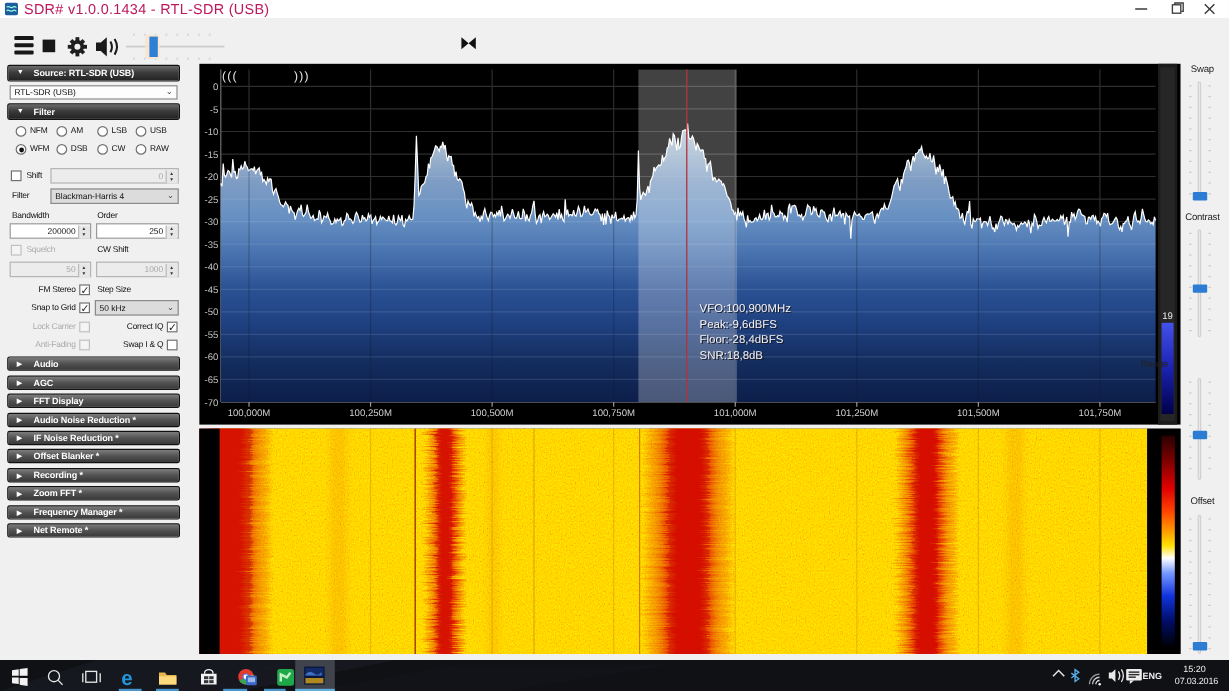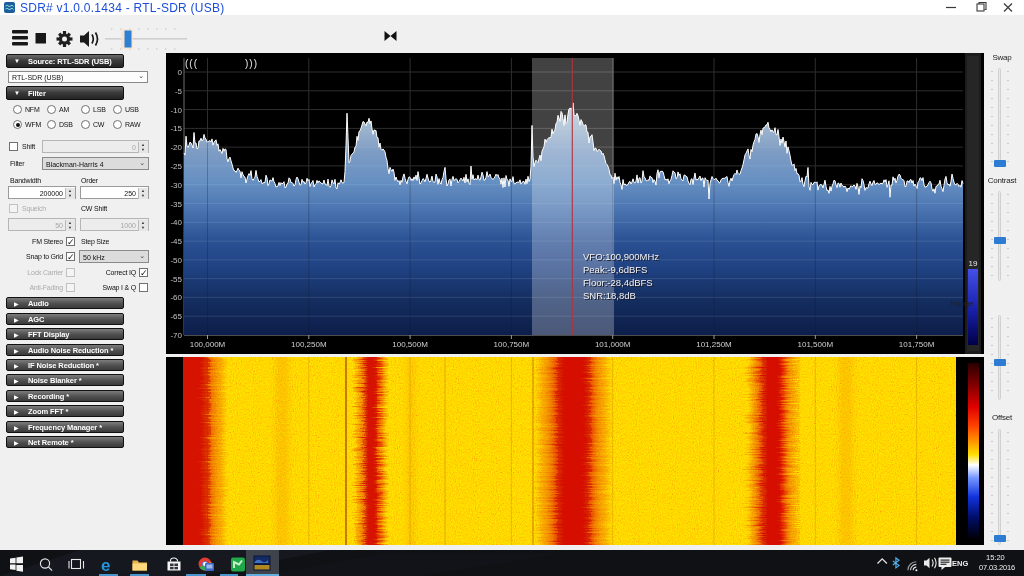--- a/index.html
+++ b/index.html
@@ -1,19 +1,19 @@
 <!DOCTYPE html>
 <html><head><meta charset="utf-8"><style>
 *{margin:0;padding:0;box-sizing:border-box}
 html,body{width:1024px;height:576px;overflow:hidden;font-family:"Liberation Sans",sans-serif;background:#f0f0f0}
 .abs{position:absolute}
 #titlebar{position:absolute;left:0;top:0;width:1024px;height:15px;background:#fff}
-#titletext{position:absolute;left:20px;top:1px;font-size:12px;color:#1d4ed8;letter-spacing:0.25px}
+#titletext{position:absolute;left:20px;top:1px;font-size:12px;color:#be185d;letter-spacing:0.25px}
 #toolbar{position:absolute;left:0;top:15px;width:1024px;height:38px;background:#f0f0f0}
-.hdr{position:absolute;left:6px;width:118px;color:#fff;border:1px solid #111;border-radius:2px;font-size:7.5px;overflow:hidden;white-space:nowrap;filter:blur(0.001px)}
+.hdr{position:absolute;left:6px;width:144px;color:#fff;border:1px solid #111;border-radius:2px;font-size:7.5px;overflow:hidden;white-space:nowrap;filter:blur(0.001px)}
 .hdr.x{height:14px;background:linear-gradient(#6c6c6c,#3c3c3c 45%,#232323)}
 .hdr.c{height:12px;background:linear-gradient(#7d7d7d,#525252 50%,#3a3a3a)}
 .hdr .ar{position:absolute;left:7px;top:50%;transform:translateY(-50%);font-size:6px}
 .hdr .tx{position:absolute;left:21px;top:50%;transform:translateY(-50%);font-weight:bold;letter-spacing:-0.1px}
 .combo{position:absolute;font-size:7px;color:#111;border:1px solid #8a8a8a;white-space:nowrap}
 .combo .cv{position:absolute;right:3px;top:50%;transform:translateY(-58%);font-size:7px;color:#444}
 .lbl{position:absolute;font-size:7px;color:#111;white-space:nowrap;letter-spacing:-0.2px}
 .lbl.dis{color:#ababab}
 .num{position:absolute;height:13px;border:1px solid #9a9a9a;background:#fff;font-size:7px;color:#111}
 .num.dis{background:#ececec;color:#a5a5a5;border-color:#b5b5b5}
@@ -191,21 +191,21 @@
 <div class="hdr c" style="top:291px">
       <span class="ar">▶</span>
       <span class="tx">Audio Noise Reduction *</span>
     </div>
 <div class="hdr c" style="top:306px">
       <span class="ar">▶</span>
       <span class="tx">IF Noise Reduction *</span>
     </div>
 <div class="hdr c" style="top:321px">
       <span class="ar">▶</span>
-      <span class="tx">Noise Blanker *</span>
+      <span class="tx">Offset Blanker *</span>
     </div>
 <div class="hdr c" style="top:337px">
       <span class="ar">▶</span>
       <span class="tx">Recording *</span>
     </div>
 <div class="hdr c" style="top:352px">
       <span class="ar">▶</span>
       <span class="tx">Zoom FFT *</span>
     </div>
 <div class="hdr c" style="top:368px">

